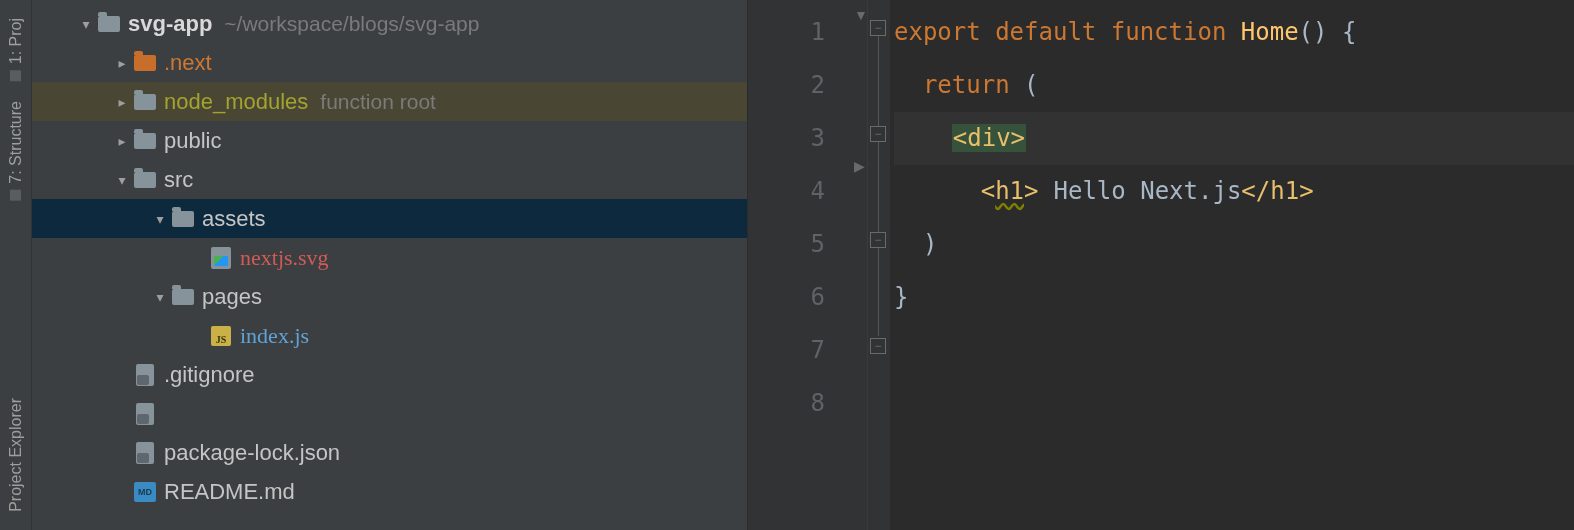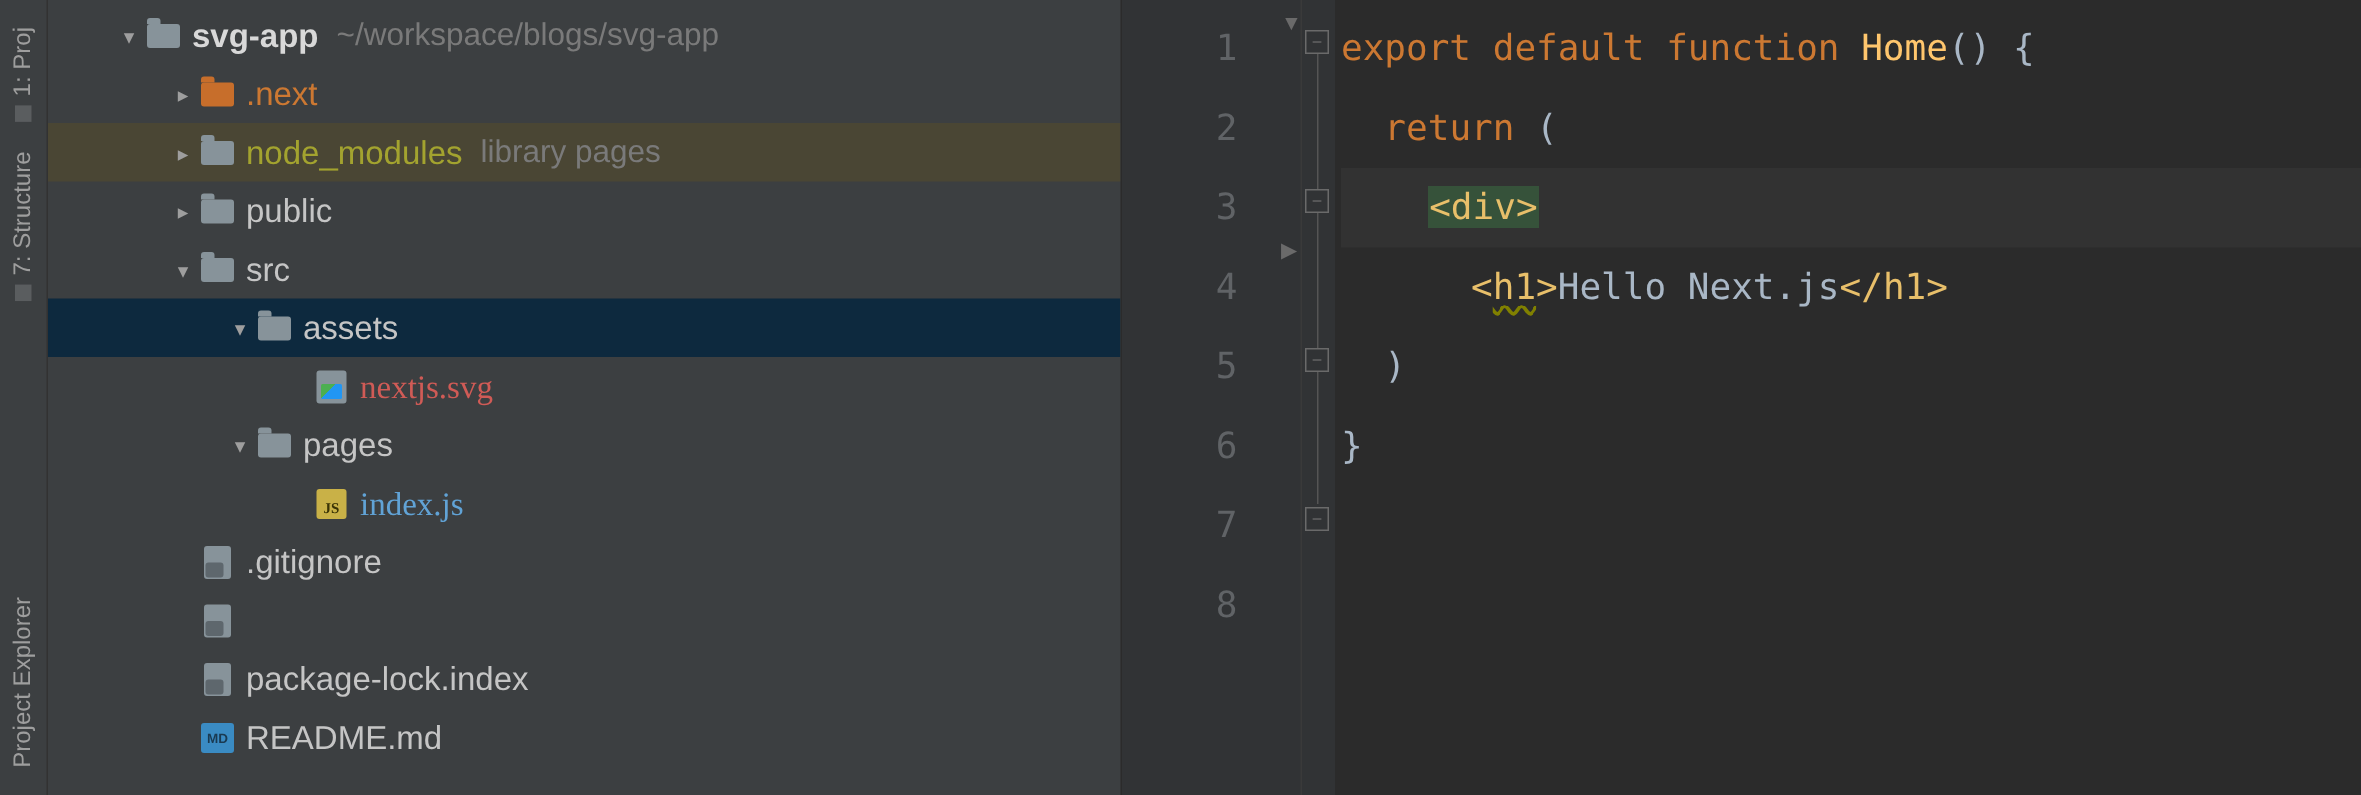--- a/index.html
+++ b/index.html
@@ -156,21 +156,21 @@
 }
 .code .line { height: 53px; line-height: 53px; white-space: pre; }
 .code .line.hl { background: #323232; }
 .kw-export { color: #cc7832; text-align: center; }
 .kw-func { color: #cc7832; }
 .kw-return { color: #cc7832; }
 .fn-name { color: #ffc66d; }
 .paren { color: #a9b7c6; }
 .tag-hl { background: #36523a; color: #e8bf6a; padding: 0 1px; }
 .tag { color: #e8bf6a; }
-.txt { color: #a9b7c6; }
+.txt { color: #a9b7c6; margin-left: 15px; }
 .wavy { text-decoration: underline wavy #808000; text-underline-offset: 4px; }
 .side-caret { position:absolute; color:#6a6a6a; font-size:14px; }
 </style>
 </head>
 <body>
 
 <div class="tool-tabs">
   <div class="tool-tab">
     <span class="sq"></span>
     <span>1: Proj</span>
@@ -203,21 +203,21 @@
         </span>
       <span class="label orange">.next</span>
     </div>
 
     <div class="tree-row indent-2" style="background:#4a4634">
       <span class="chev">▸</span>
       <span class="icon">
           <span class="folder-icon"></span>
         </span>
       <span class="label olive">node_modules</span>
-      <span class="suffix">library pages</span>
+      <span class="suffix">function root</span>
     </div>
 
     <div class="tree-row indent-2">
       <span class="chev">▸</span>
       <span class="icon">
           <span class="folder-icon"></span>
         </span>
       <span class="label">public</span>
     </div>
 
@@ -274,21 +274,21 @@
       <span class="icon">
           <span class="gen-file-icon"></span>
         </span>
     </div>
 
     <div class="tree-row indent-2">
       <span class="chev"></span>
       <span class="icon">
           <span class="gen-file-icon"></span>
         </span>
-      <span class="label">package-lock.index</span>
+      <span class="label">package-lock.json</span>
     </div>
 
     <div class="tree-row indent-2">
       <span class="chev"></span>
       <span class="icon">
           <span class="md-file-icon">MD</span>
         </span>
       <span class="label">README.md</span>
     </div>
 

